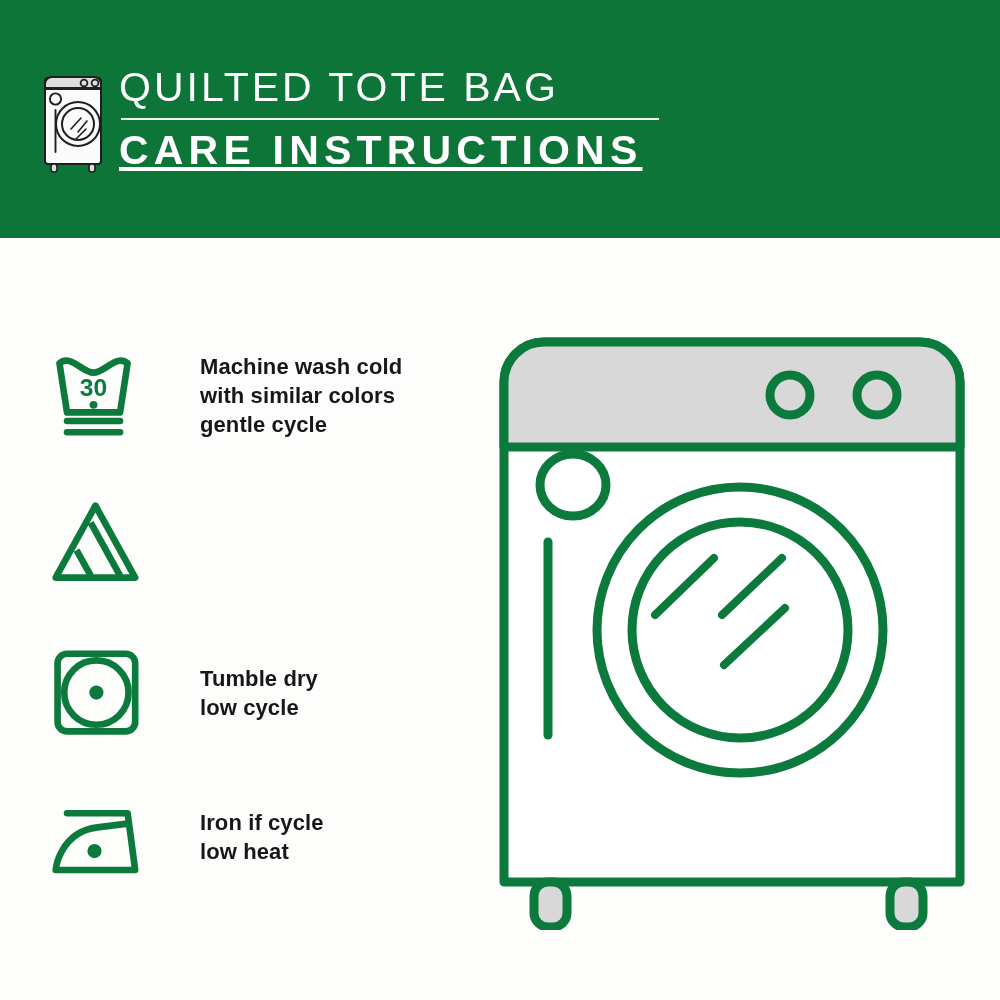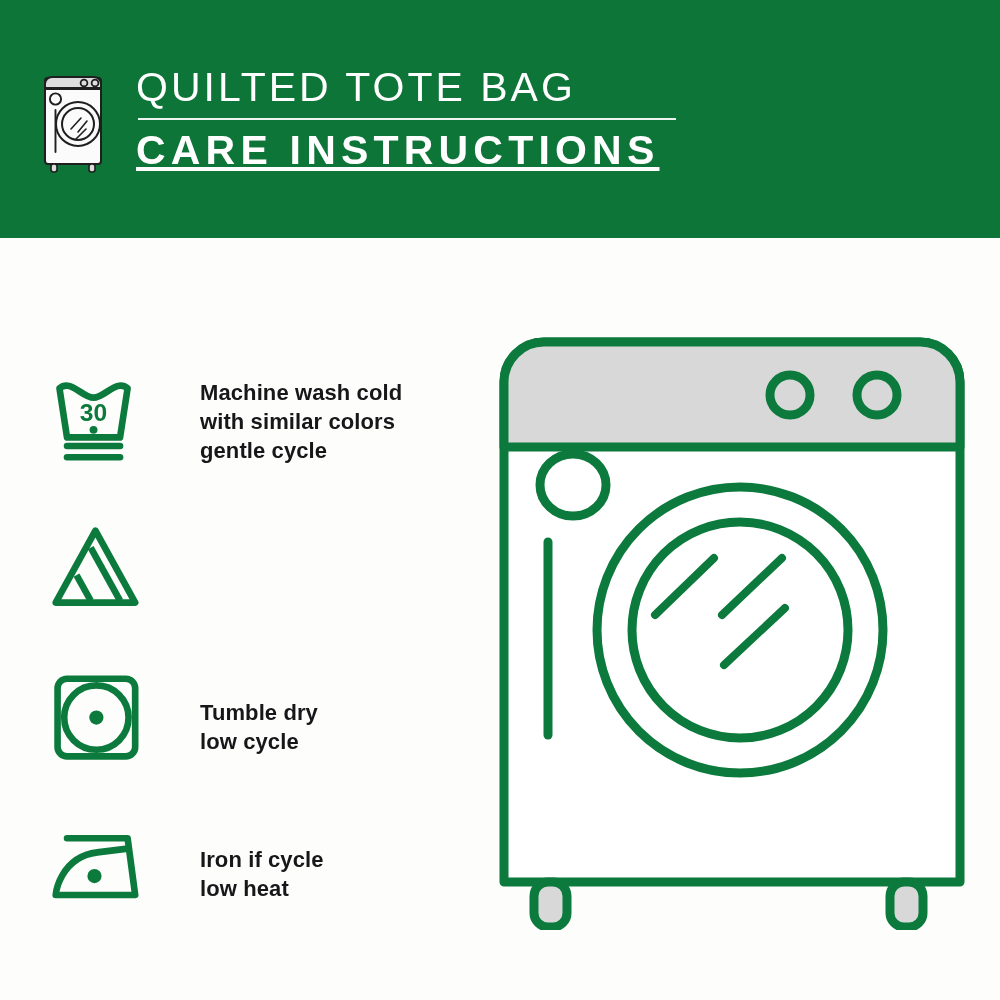--- a/index.html
+++ b/index.html
@@ -27,21 +27,21 @@
     left:40px; top:62px;
     display:flex;
     align-items:flex-start;
   }
   .header-icon {
     width:66px; height:108px;
     flex:0 0 auto;
     margin-top:4px;
   }
   .header-text {
-    margin-left:30px;
+    margin-left:13px;
   }
   .title-line1 {
     color:#ffffff;
     font-size:41px;
     font-weight:300;
     letter-spacing:3.0px;
     line-height:50px;
     white-space:nowrap;
   }
   .title-rule {
@@ -62,21 +62,21 @@
   }
 
   
   .care-list {
     position:absolute;
     left:50px; top:340px;
     width:420px;
   }
   .care-row {
     display:flex;
-    align-items:center;
+    align-items:flex-start;
     height:150px;
   }
   .care-icon-wrap {
     width:112px;
     flex:0 0 112px;
     display:flex;
     align-items:center;
     justify-content:flex-start;
     padding-top:6px;
   }

